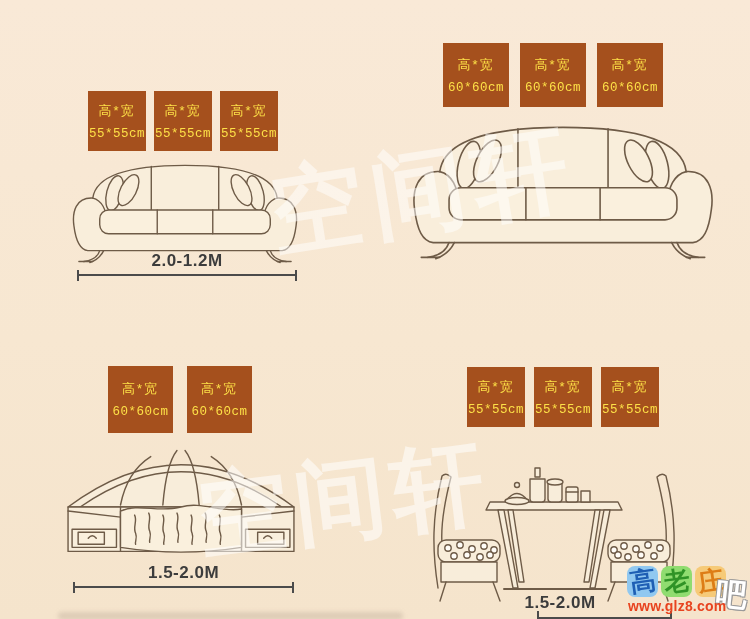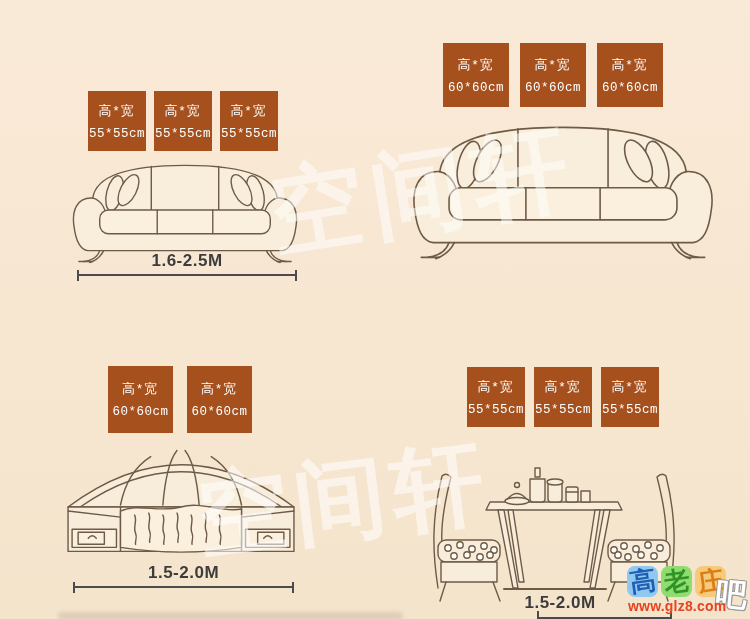--- a/index.html
+++ b/index.html
@@ -4,21 +4,21 @@
 <style>
   html,body{margin:0;padding:0;}
   body{font-family:"Liberation Sans",sans-serif;}
   .canvas{
     position:relative;width:750px;height:619px;overflow:hidden;
     background:linear-gradient(180deg,#f9e9d7 0%,#f7e7d1 55%,#f5e4cc 100%);
   }
   
   .tags-row{position:absolute;display:flex;z-index:3;}
   .tag{
-    background:#a5501d;color:#ffffff;text-align:center;
+    background:#a5501d;color:#fde047;text-align:center;
     box-sizing:border-box;display:flex;flex-direction:column;justify-content:center;gap:7px;
   }
   .tag-line1{font-size:13px;letter-spacing:2px;}
   .tag-line2{font-size:12.5px;font-family:Liberation Mono, monospace;letter-spacing:0.5px;}
   .tags-tl{left:88px;top:91px;gap:8px;}   .tags-tl .tag{width:58px;height:60px;}
   .tags-tr{left:443px;top:43px;gap:11px;} .tags-tr .tag{width:66px;height:64px;}
   .tags-bl{left:108px;top:366px;gap:14px;}.tags-bl .tag{width:65px;height:67px;}
   .tags-br{left:467px;top:367px;gap:9px;} .tags-br .tag{width:58px;height:60px;}
   
   .drawing{position:absolute;z-index:1;}
@@ -113,21 +113,21 @@
         </g>
         <rect x="34" y="58" width="172" height="24" rx="9" fill="#faf0dd"></rect>
         <path d="M92,58 L92,82 M148,58 L148,82"></path>
         <path d="M34,99 C32,105 26,109 18,110 M38,99 C35,105 30,109 24,111 M206,99 C208,105 214,109 222,110 M202,99 C205,105 210,109 216,111"></path>
         <path d="M13,110 L27,110 M213,110 L227,110"></path>
       </g>
     </svg>
   </div>
 
   <div class="measure m-tl">
-    <div class="measure-label">1.6-2.5M</div>
+    <div class="measure-label">2.0-1.2M</div>
     <div class="measure-line"></div>
   </div>
 
   <div class="tags-row tags-tr">
     <div class="tag">
       <div class="tag-line1">高*宽</div>
       <div class="tag-line2">60*60cm</div>
     </div>
     <div class="tag">
       <div class="tag-line1">高*宽</div>

